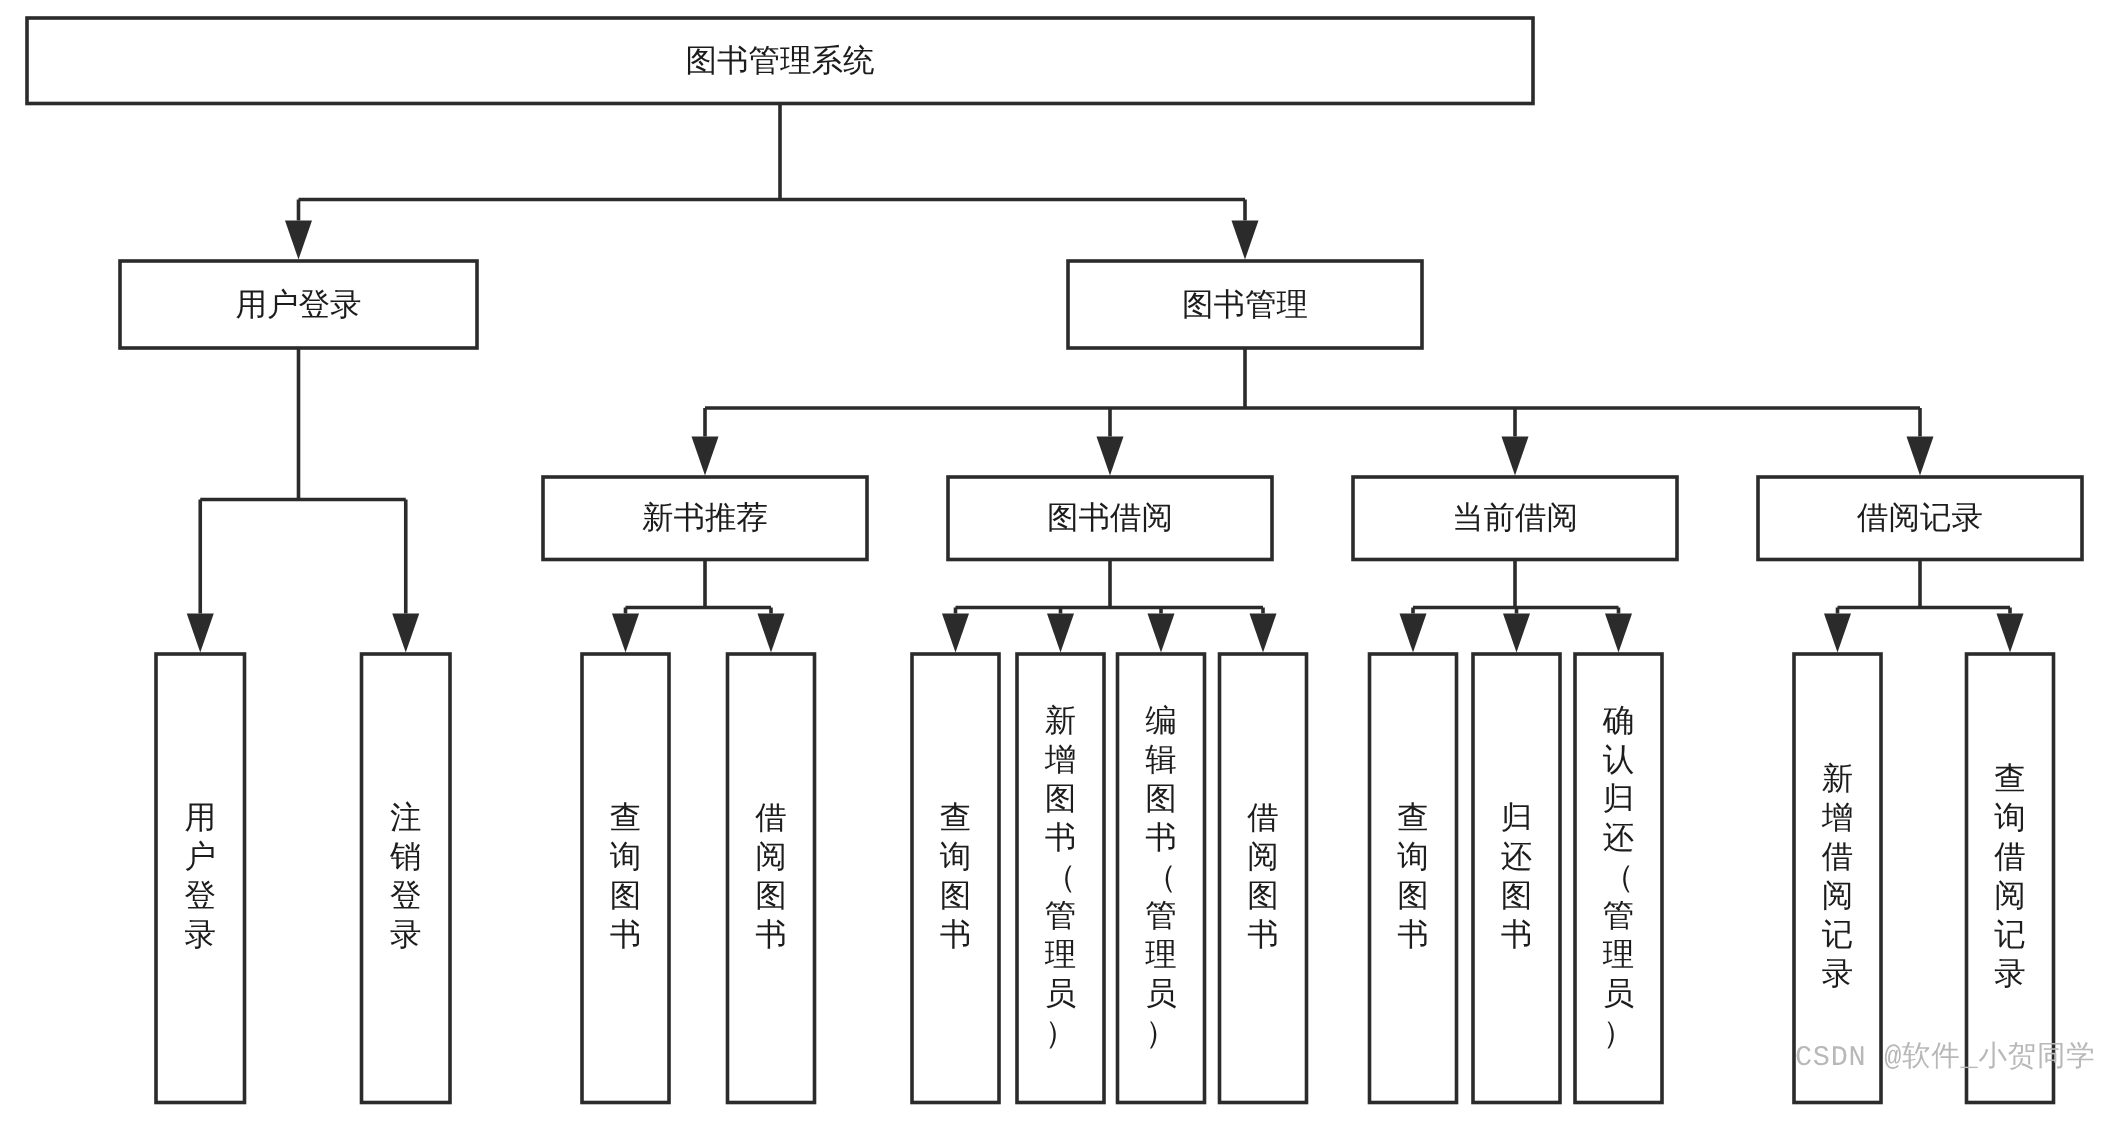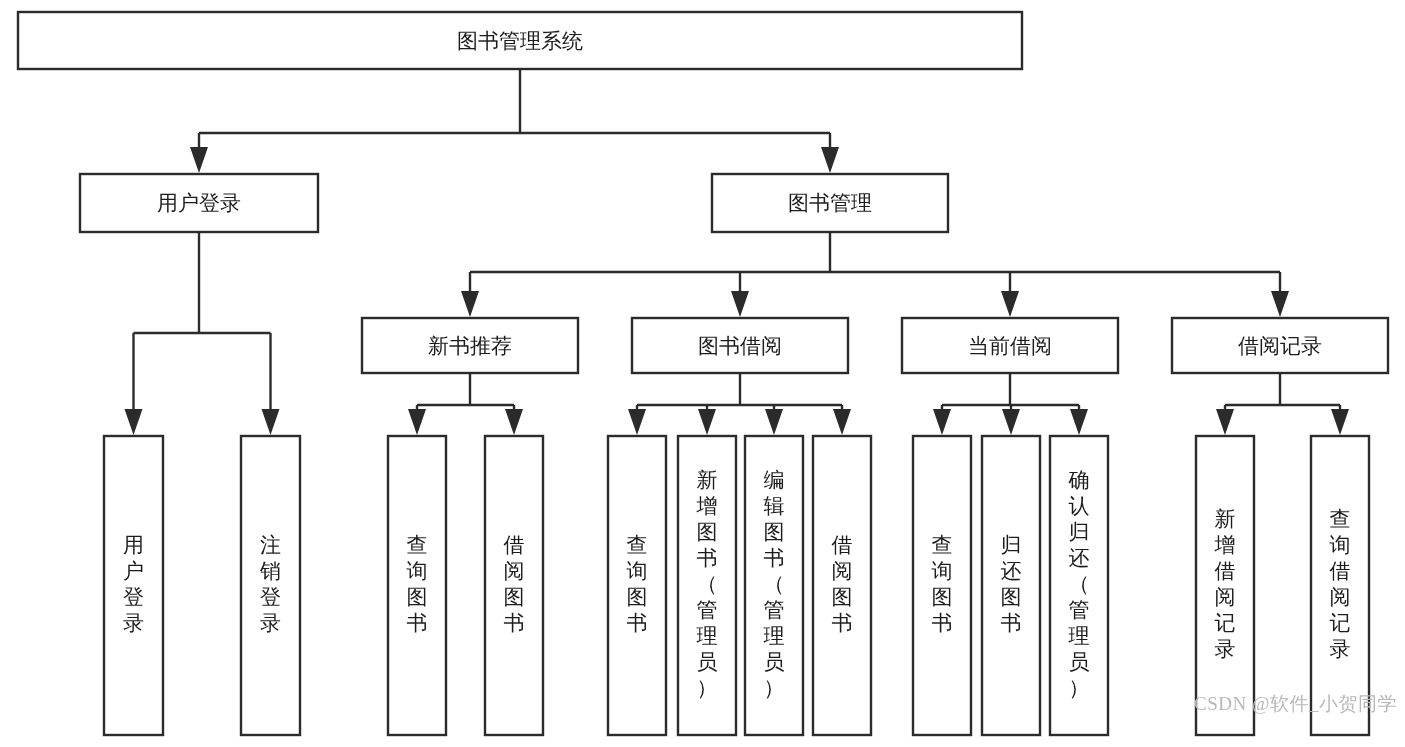--- a/index.html
+++ b/index.html
@@ -52,21 +52,21 @@
   .node-label-v {
     font-family: "DejaVu Sans", "Liberation Sans", sans-serif;
     font-size: 21px;
     fill: #1c1c1c;
     text-anchor: middle;
   }
   .watermark-text {
     position: absolute;
     right: 8px;
     bottom: 4px;
-    font-family: Liberation Serif, serif;
+    font-family: Liberation Mono, monospace;
     font-size: 19px;
     color: #b8b8b8;
     letter-spacing: 0.5px;
     white-space: nowrap;
     user-select: none;
   }
 </style>
 </head>
 <body>
 

